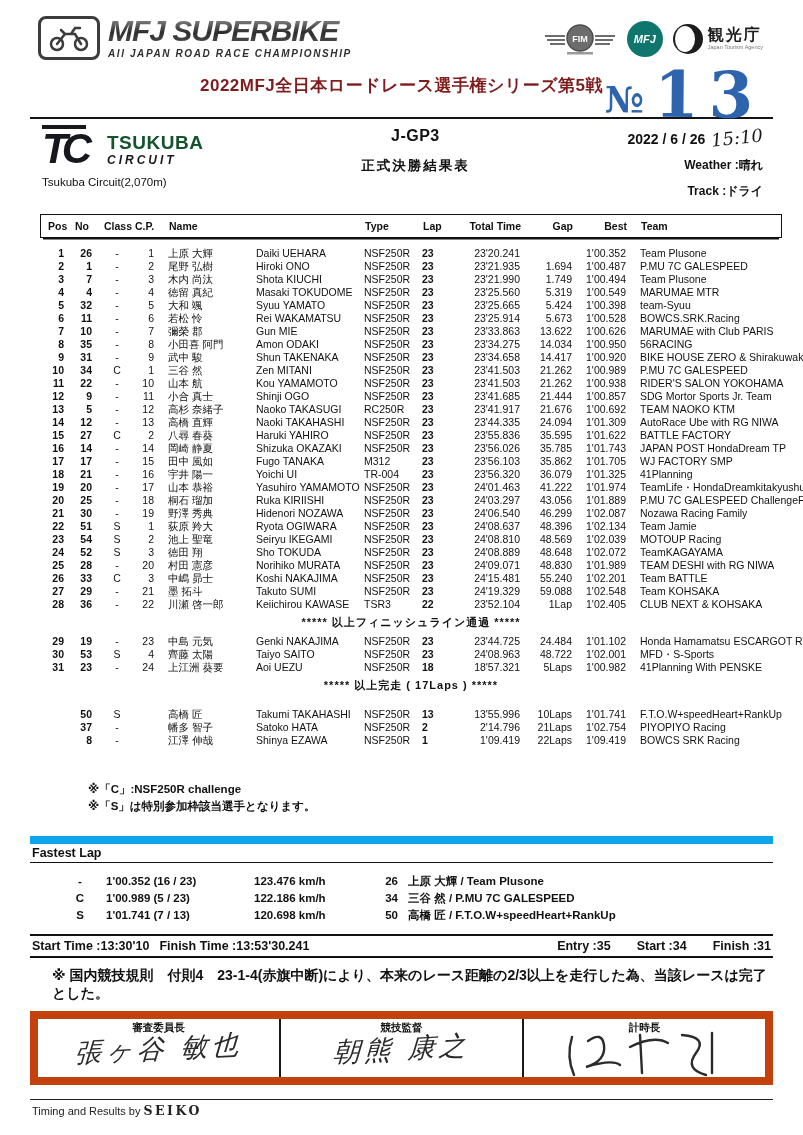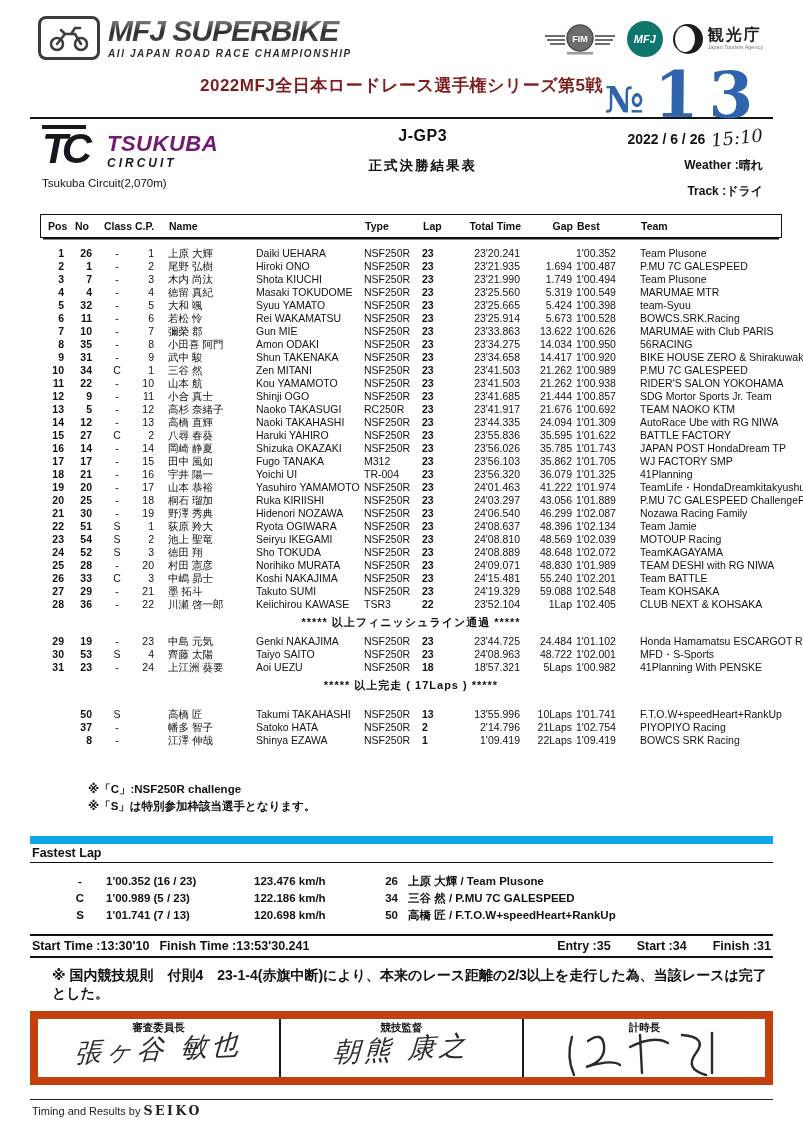--- a/index.html
+++ b/index.html
@@ -33,21 +33,21 @@
   .doc-stamp .num{font-size:64px;font-weight:600;line-height:.9;letter-spacing:10px;}
 
   .rule-top{border:none;border-top:2.5px solid #141414;margin:20px 30px 0 30px;}
 
   
   .info-bar{display:flex;justify-content:space-between;padding:6px 40px 0 42px;}
   .tsukuba{display:flex;flex-direction:column;}
   .tsukuba-logo{display:flex;gap:21px;}
   .tc-glyph{font-style:italic;font-weight:900;font-size:42px;line-height:.9;letter-spacing:-6px;color:#16181d;border-top:4px solid #16181d;padding-top:1px;}
   .tsu-lines{display:flex;flex-direction:column;line-height:1;margin-top:8px;}
-  .tsu-1{font-style:italic;font-weight:800;font-size:22px;letter-spacing:.5px;color:#701a75;}
+  .tsu-1{font-weight:800;font-size:19px;letter-spacing:.5px;color:#14532d;}
   .tsu-2{font-style:italic;font-weight:800;font-size:12px;letter-spacing:3px;color:#16181d;margin-top:2px;}
   .circuit-caption{font-size:11.5px;margin-top:8px;color:#111;}
   .center-titles{text-align:center;margin-top:2px;}
   .class-title{font-weight:700;font-size:16px;letter-spacing:.5px;}
   .doc-title{font-weight:600;font-size:13.5px;margin-top:12px;letter-spacing:2px;}
   .right-info{text-align:right;margin-top:2px;}
   .race-date{font-weight:700;font-size:14px;}
   .handwriting{font-family:"DejaVu Serif",serif;font-style:italic;display:inline-block;transform:rotate(-6deg);font-size:18px;font-weight:500;color:#1a1a1a;margin-left:2px;}
   .weather-line,.track-line{font-weight:700;font-size:12px;margin-top:9px;}
 
@@ -62,21 +62,21 @@
   .no{text-align:right;padding-right:10px;font-weight:700;}
   .thead .no{text-align:left;padding-left:6px;}
   .cls{text-align:center;}
   .cp{text-align:right;padding-right:12px;}
   .thead .cp{text-align:left;padding-left:2px;}
   .jp{padding-left:2px;}
   .type{padding-left:2px;}
   .lap{text-align:left;padding-right:4px;font-weight:700;}
   .total{text-align:right;padding-right:6px;}
   .gap{text-align:right;padding-right:4px;}
-  .best{text-align:left;padding-right:6px;}
+  .best{text-align:right;padding-right:6px;}
   .team{padding-left:8px;overflow:visible;}
   .name-h{grid-column:5/7;padding-left:2px;}
   .sep{ text-align:center;font-weight:700;font-size:11px;letter-spacing:1px;padding:4px 0 5px 0;}
   .dnf-block{margin-top:10px;}
   .dnf-block .pos{font-weight:400;}
 
   
   .notes{margin:34px 0 0 88px;font-size:11.5px;font-weight:600;line-height:1.5;}
 
   

